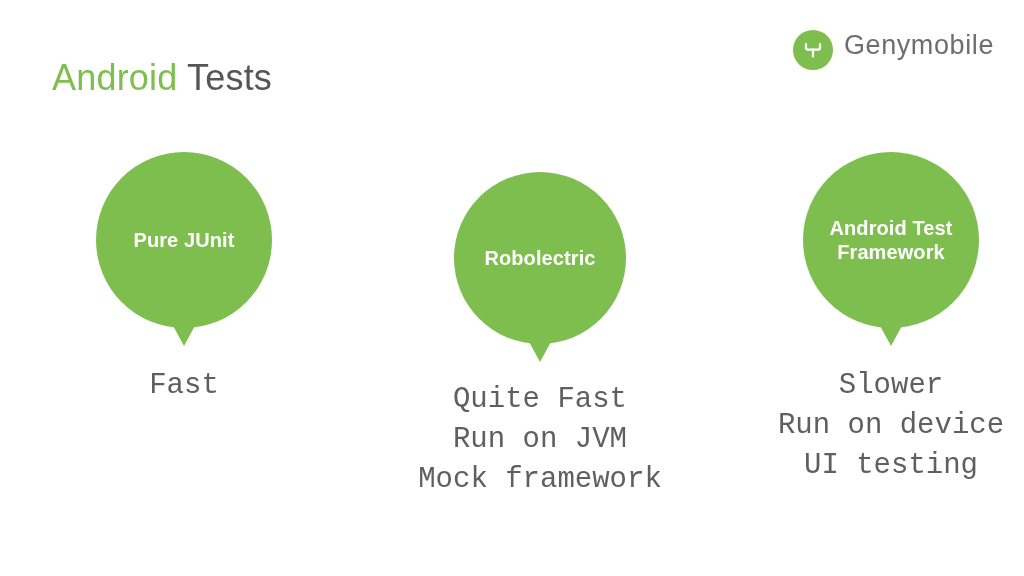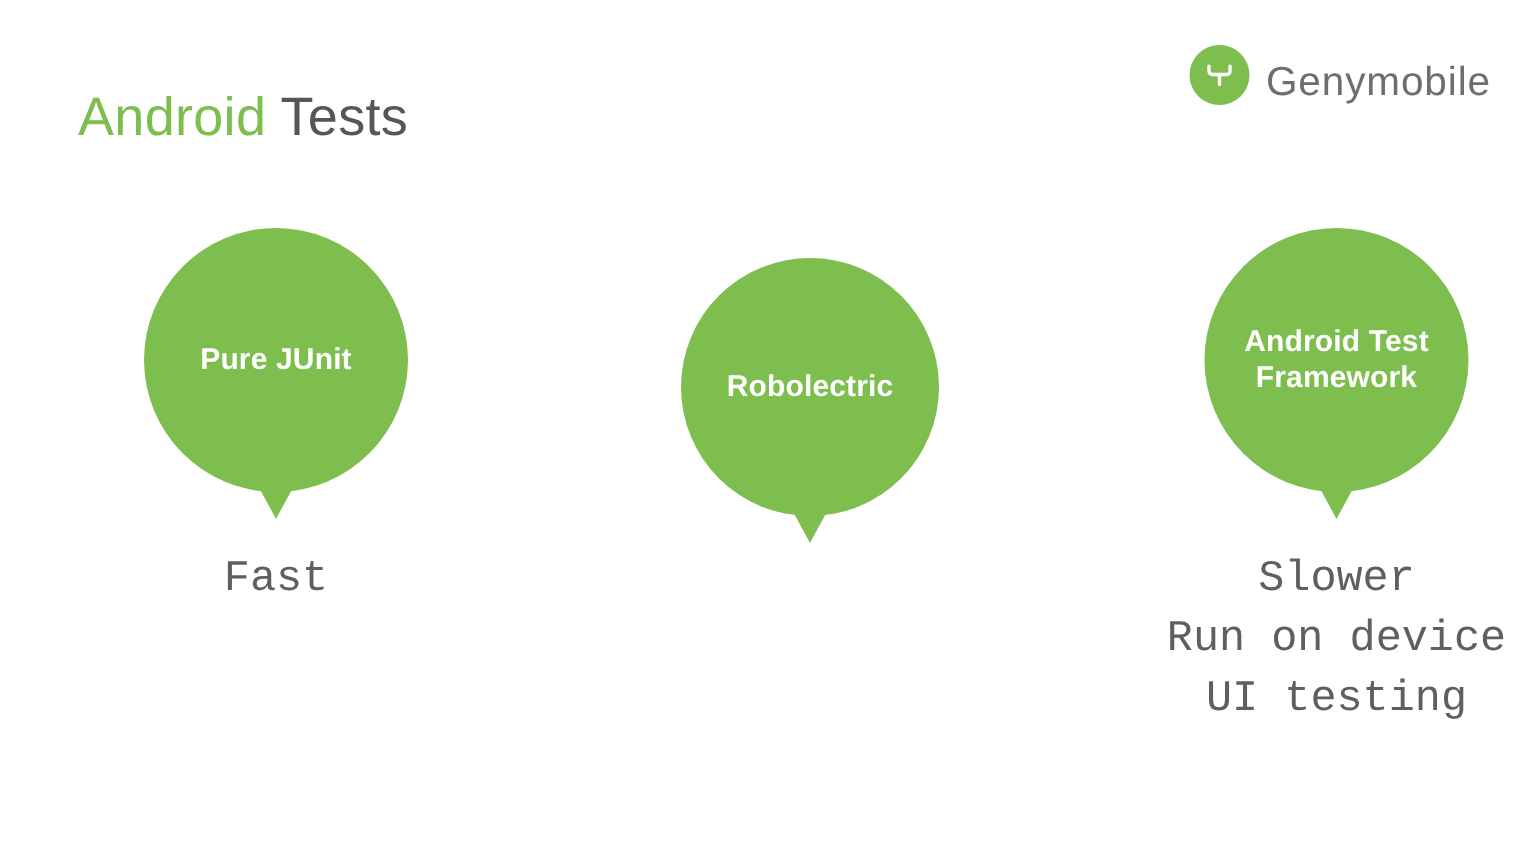--- a/index.html
+++ b/index.html
@@ -35,21 +35,21 @@
   }
   .title-green { color: #7DBE4F; }
   .title-gray  { color: #565656; }
 
   
   .logo {
     position: absolute;
     right: 30px;
     top: 30px;
     display: flex;
-    align-items: flex-end;
+    align-items: flex-start;
     gap: 11px;
   }
   .logo-mark {
     width: 40px;
     height: 40px;
     border-radius: 50%;
     background: #7DBE4F;
     display: flex;
     align-items: center;
     justify-content: center;
@@ -165,20 +165,23 @@
       <div class="caption cap-0">Fast</div>
     </div>
 
     <div class="column col-1">
       <div class="bubble-wrap">
         <div class="bubble bubble-2">
           <span class="bubble-label">Robolectric</span>
         </div>
         <div class="bubble-tail"></div>
       </div>
+      <div class="caption cap-1">Quite Fast
+Run on JVM
+Mock framework</div>
     </div>
 
     <div class="column col-2">
       <div class="bubble-wrap">
         <div class="bubble">
           <span class="bubble-label">Android Test
 Framework</span>
         </div>
         <div class="bubble-tail"></div>
       </div>

